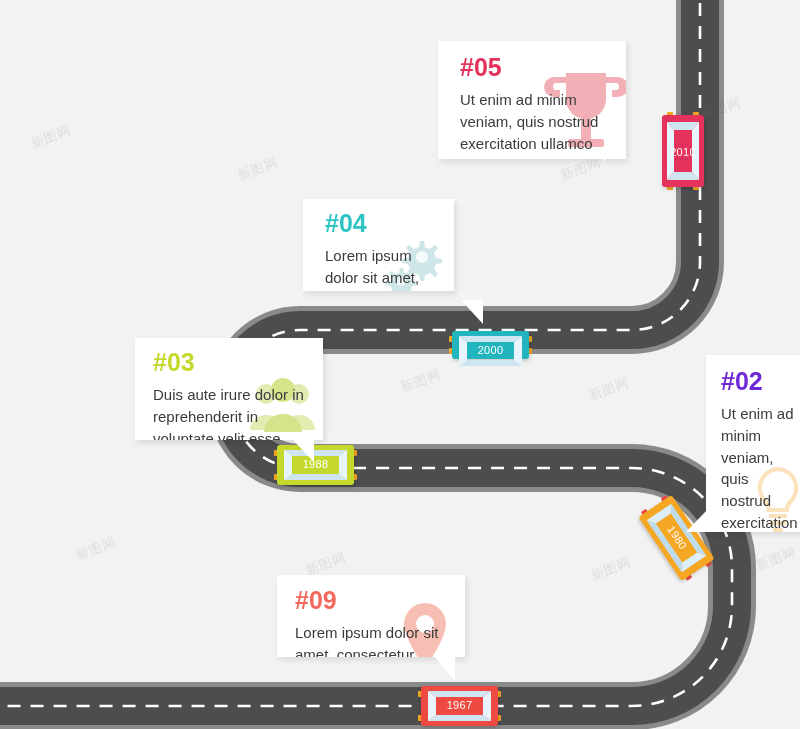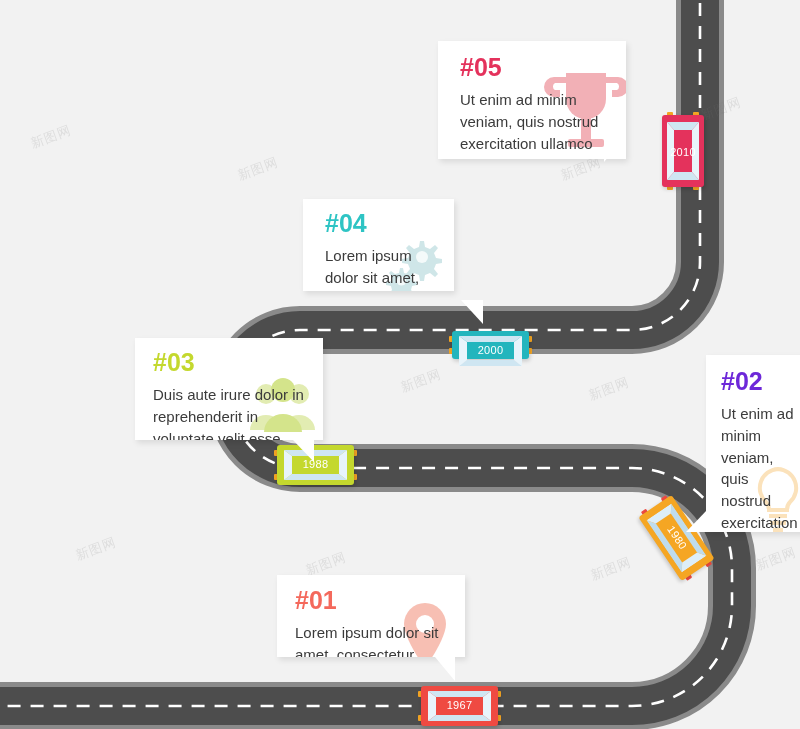--- a/index.html
+++ b/index.html
@@ -221,21 +221,21 @@
   </div>
   <div class="bubble-tail" style="left:686px; top:510px; border-right:21px solid #ffffff; border-top:22px solid transparent;"></div>
 
   <div class="callout" style="left:277px; top:575px; width:188px; height:82px; padding:13px 16px 12px 18px;">
     <svg class="deco" style="right:14px; bottom:-18px;" width="52" height="76" viewBox="0 0 52 76">
       <g fill="#f7bfb3">
         <path d="M26 4 a21 21 0 0 0 -21 21 c0 15 21 44 21 44 s21 -29 21 -44 a21 21 0 0 0 -21 -21 z"></path>
       </g>
       <circle cx="26" cy="25" r="9" fill="#ffffff"></circle>
     </svg>
-    <div class="num" style="color:#f4695c;">#01</div>
+    <div class="num" style="color:#f4695c;">#09</div>
     <p>Lorem ipsum dolor sit amet, consectetur adipiscing elit, sed do eiusmod tempor incididunt ut labore et dolore magna aliqua.</p>
   </div>
   <div class="bubble-tail" style="left:435px; top:657px; border-right:20px solid #ffffff; border-bottom:24px solid transparent;"></div>
 
   <div class="badge" style="left:662px; top:115px; width:42px; height:72px;">
     <div class="nub" style="left:5px;  top:-3px; width:6px; height:5px;"></div>
     <div class="nub" style="right:5px; top:-3px; width:6px; height:5px;"></div>
     <div class="nub" style="left:5px;  bottom:-3px; width:6px; height:5px;"></div>
     <div class="nub" style="right:5px; bottom:-3px; width:6px; height:5px;"></div>
     <div class="body" style="background:#e4325c;"></div>

